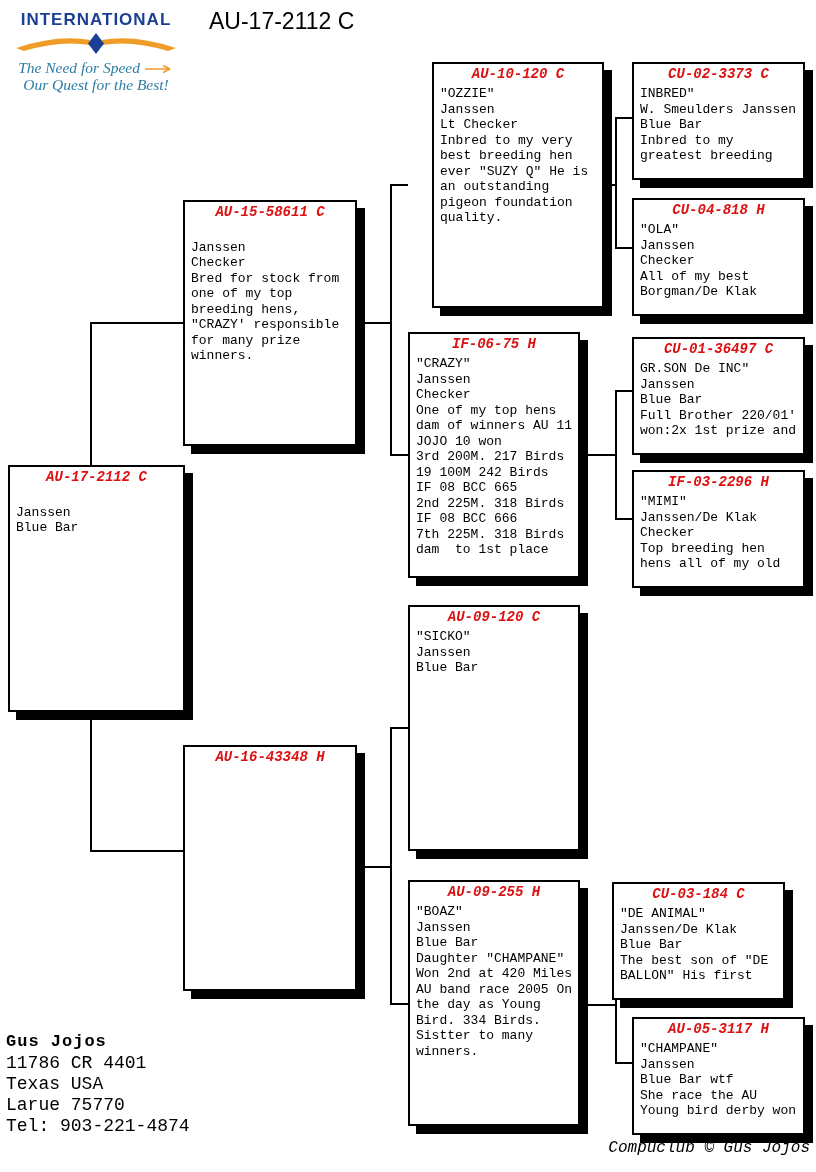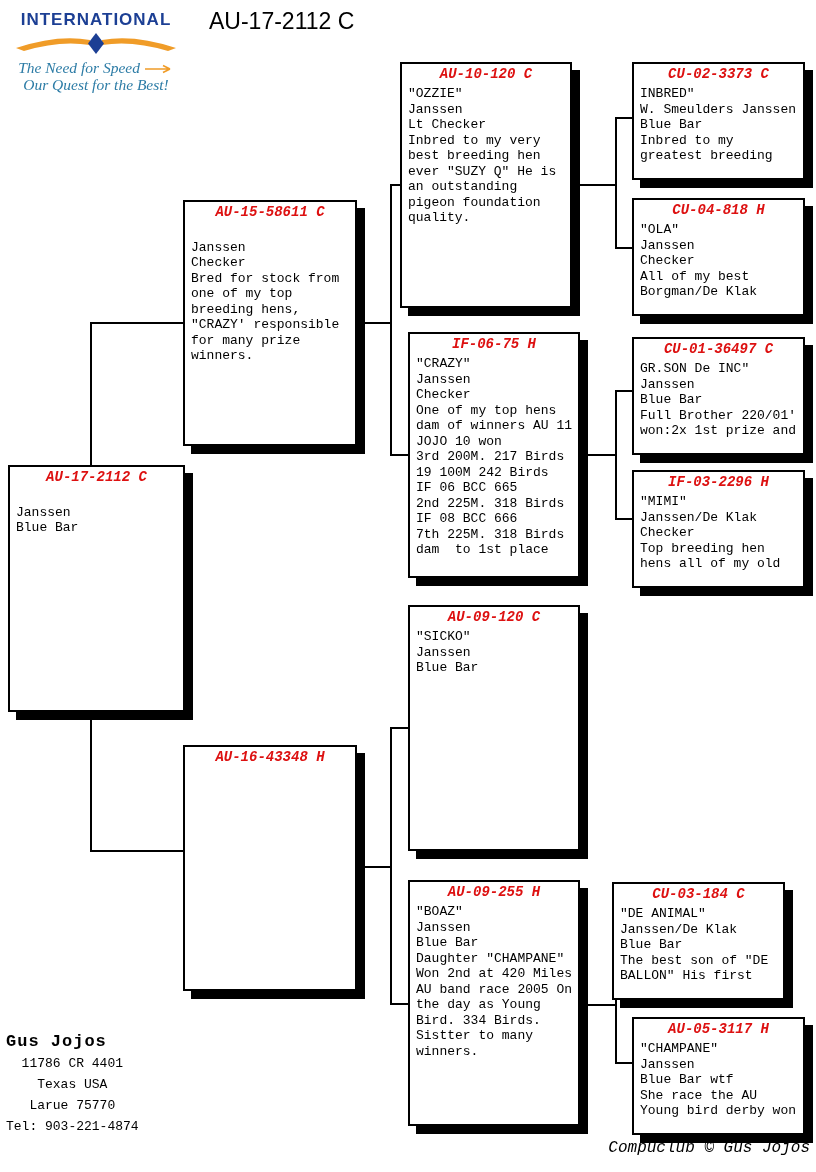--- a/index.html
+++ b/index.html
@@ -49,21 +49,21 @@
     color:var(--red);text-align:center;margin-top:2px;white-space:pre;
   }
   .pbox-body{
     font-family:"Liberation Mono","DejaVu Sans Mono",monospace;
     font-size:13px;color:#000;padding:3px 2px 0 6px;
   }
   .bline{height:15.5px;line-height:15.5px;white-space:pre;}
   
   .owner{position:absolute;left:6px;top:1031px;font-family:"Liberation Mono","DejaVu Sans Mono",monospace;}
   .owner-name{font-weight:bold;font-size:17px;line-height:22px;letter-spacing:1px;}
-  .owner-line{font-size:13px;line-height:21px;white-space:pre;text-align:center;}
+  .owner-line{font-size:18px;line-height:21px;white-space:pre;}
   .credit{
     position:absolute;right:6px;top:1139px;
     font-family:"Liberation Mono","DejaVu Sans Mono",monospace;
     font-style:italic;font-size:16px;color:#000;white-space:pre;
   }
 </style>
 </head>
 <body>
 
 <div class="logo">
@@ -140,21 +140,21 @@
       <div class="bline">for many prize</div>
       <div class="bline">winners.</div>
     </div>
 </div>
 
 <div class="pbox" style="left:183px;top:745px;width:174px;height:246px">
   <div class="pbox-title">AU-16-43348 H</div>
   <div class="pbox-body"></div>
 </div>
 
-<div class="pbox" style="left:400px;top:62px;width:172px;height:246px">
+<div class="pbox" style="left:432px;top:62px;width:172px;height:246px">
   <div class="pbox-title">AU-10-120 C</div>
   <div class="pbox-body">
       <div class="bline">"OZZIE"</div>
       <div class="bline">Janssen</div>
       <div class="bline">Lt Checker</div>
       <div class="bline">Inbred to my very</div>
       <div class="bline">best breeding hen</div>
       <div class="bline">ever "SUZY Q" He is</div>
       <div class="bline">an outstanding</div>
       <div class="bline">pigeon foundation</div>
@@ -166,21 +166,21 @@
   <div class="pbox-title">IF-06-75 H</div>
   <div class="pbox-body">
       <div class="bline">"CRAZY"</div>
       <div class="bline">Janssen</div>
       <div class="bline">Checker</div>
       <div class="bline">One of my top hens</div>
       <div class="bline">dam of winners AU 11</div>
       <div class="bline">JOJO 10 won</div>
       <div class="bline">3rd 200M. 217 Birds</div>
       <div class="bline">19 100M 242 Birds</div>
-      <div class="bline">IF 06 BCC 665</div>
+      <div class="bline">IF 08 BCC 665</div>
       <div class="bline">2nd 225M. 318 Birds</div>
       <div class="bline">IF 08 BCC 666</div>
       <div class="bline">7th 225M. 318 Birds</div>
       <div class="bline">dam  to 1st place</div>
     </div>
 </div>
 
 <div class="pbox" style="left:408px;top:605px;width:172px;height:246px">
   <div class="pbox-title">AU-09-120 C</div>
   <div class="pbox-body">

